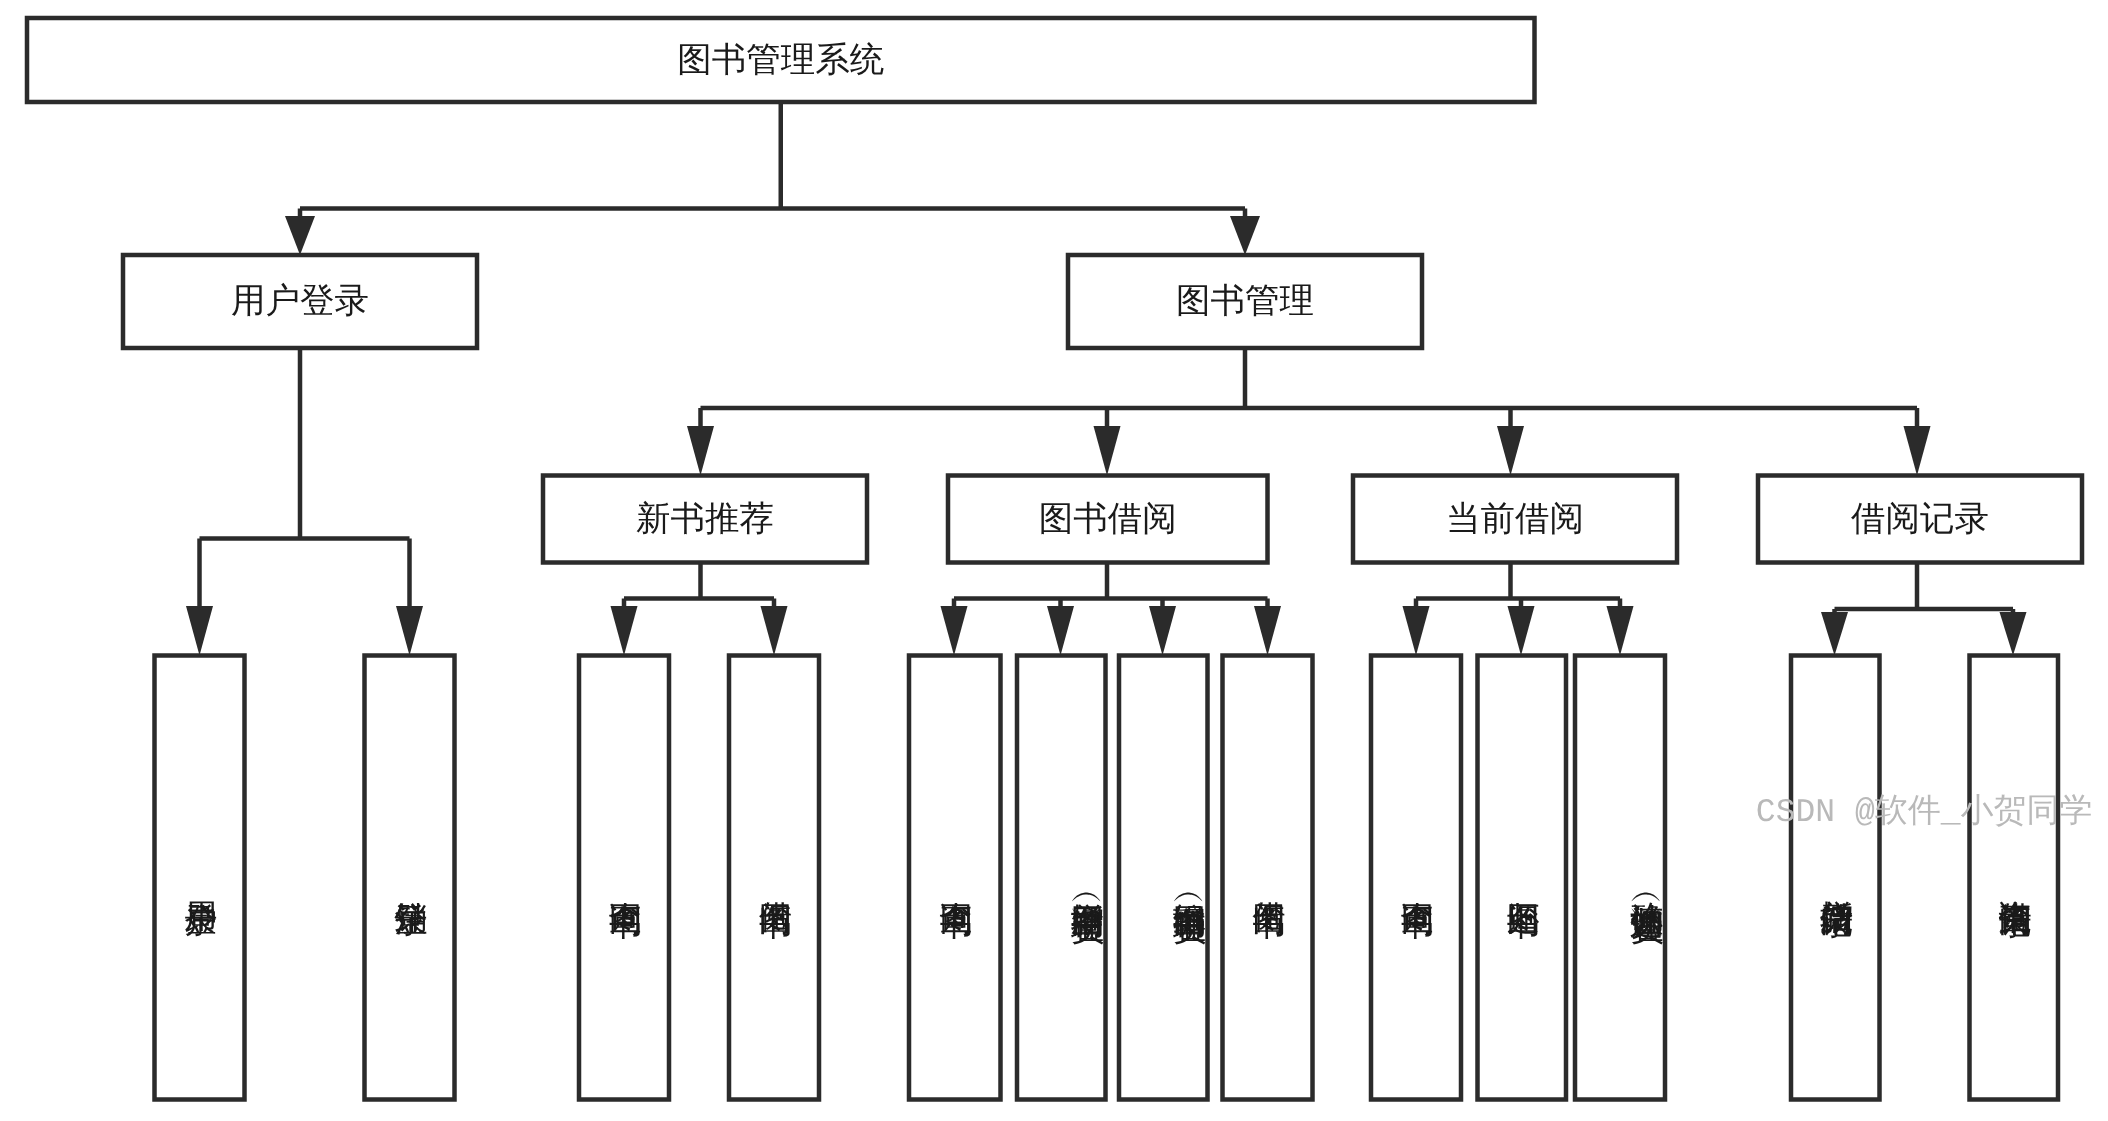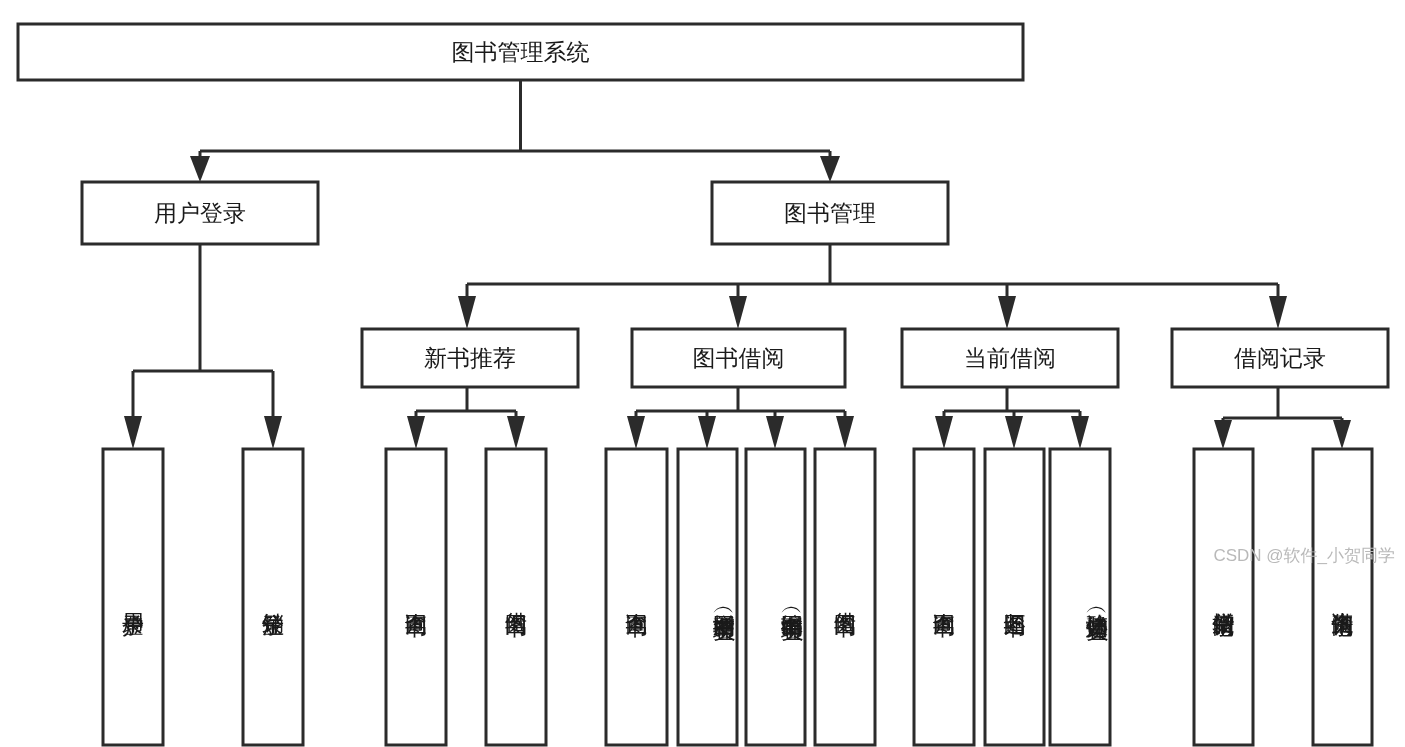--- a/index.html
+++ b/index.html
@@ -11,21 +11,20 @@
     width: 1405px;
     height: 747px;
     overflow: hidden;
     font-family: "DejaVu Sans", "Liberation Sans", sans-serif;
   }
   #diagram-root {
     position: relative;
     width: 1405px;
     height: 561px;
     background: #ffffff;
-    margin-top: 12px;
   }
   svg.tree {
     position: absolute;
     left: 0;
     top: 0;
     width: 1405px;
     height: 747px;
     display: block;
   }
   .node-rect {
@@ -62,22 +61,22 @@
     line-height: 1.18;
     color: #1a1a1a;
     letter-spacing: 1px;
     white-space: nowrap;
     pointer-events: none;
   }
   .watermark {
     position: absolute;
     right: 10px;
     bottom: 6px;
-    font-family: Liberation Sans, sans-serif;
-    font-size: 17px;
+    font-family: Liberation Mono, monospace;
+    font-size: 22px;
     color: #b9b9b9;
     white-space: nowrap;
     user-select: none;
   }
 </style>
 </head>
 <body>
 
 <div id="diagram-root">
 

